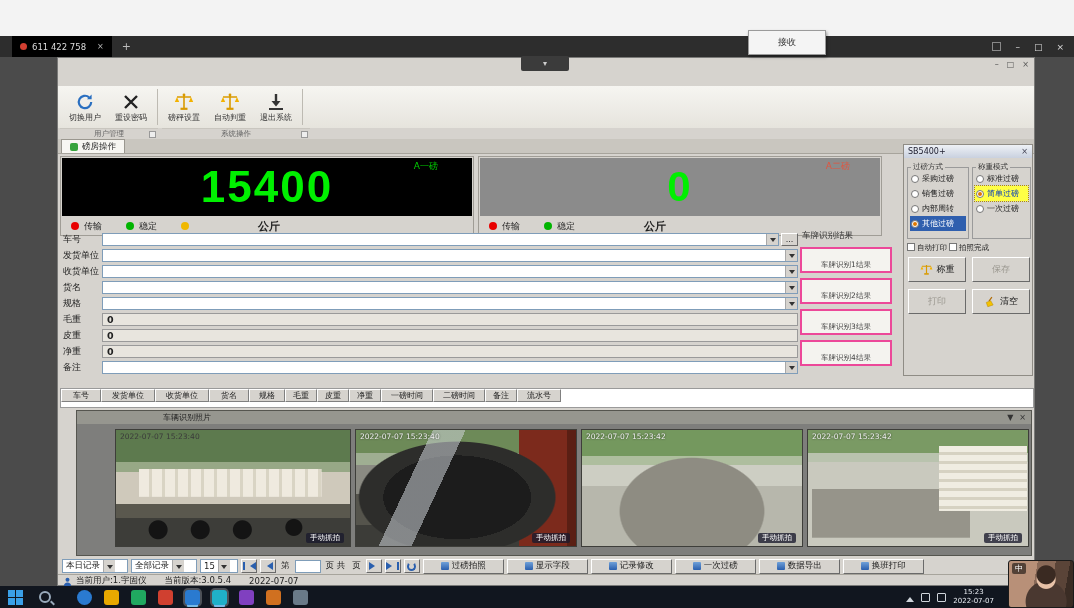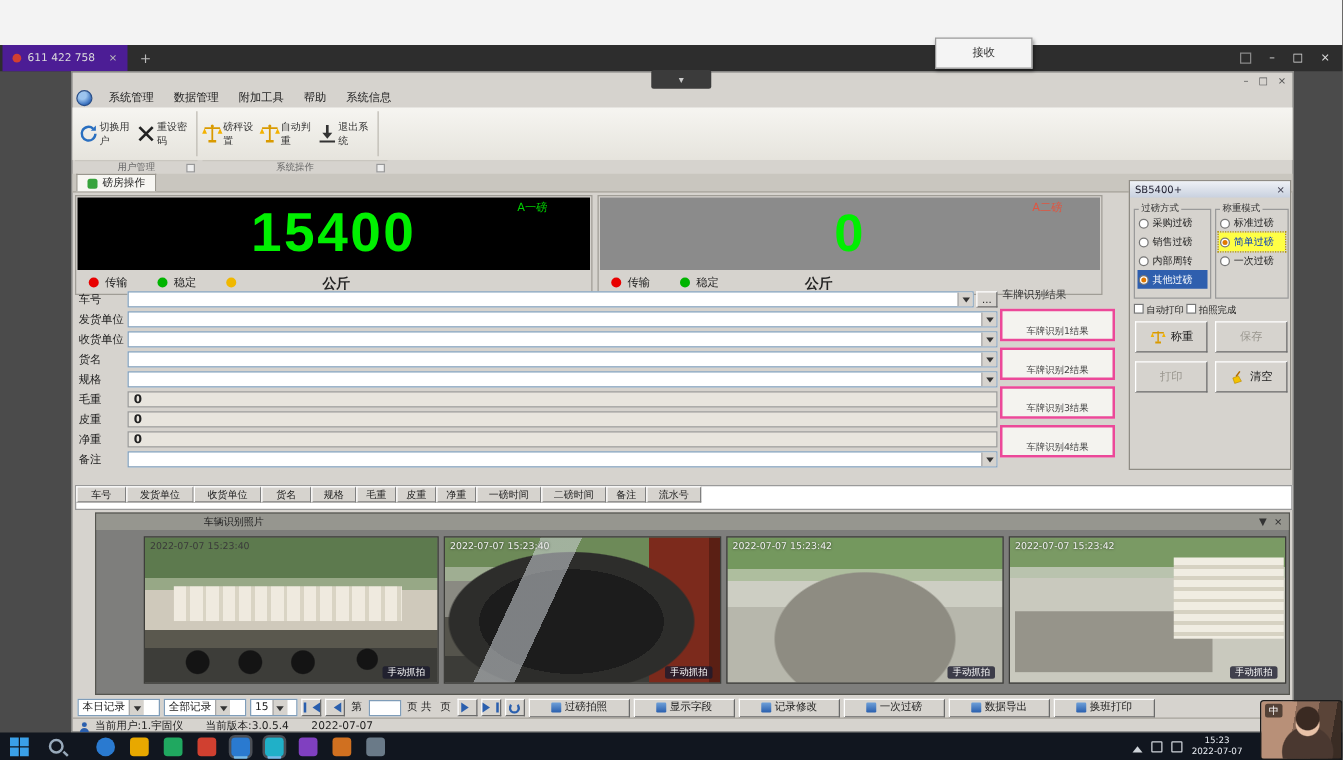--- a/index.html
+++ b/index.html
@@ -4,37 +4,37 @@
 <style>
   *{margin:0;padding:0;box-sizing:border-box}
   html,body{width:1074px;height:608px;background:#333}
   .screen{position:relative;width:1074px;height:608px;background:#4b4b4b;font-family:"DejaVu Sans",sans-serif;color:#222;overflow:hidden}
   .abs{position:absolute}
   .flex{display:flex;align-items:center}
 
   
   .top-strip{left:0;top:0;width:1074px;height:36px;background:#f3f3f3}
   .remote-bar{left:0;top:36px;width:1074px;height:21px;background:#2d2d2d;display:flex;align-items:center}
-  .remote-tab{display:flex;align-items:center;gap:5px;height:21px;padding:0 8px;background:#4c1d95;color:#ddd;font-size:8.5px;margin-left:2px}
+  .remote-tab{display:flex;align-items:center;gap:5px;height:21px;padding:0 8px;background:#000000;color:#ddd;font-size:8.5px;margin-left:12px}
   .rdot{width:7px;height:7px;border-radius:50%;background:#d23f31}
   .tab-x{color:#bbb;font-size:8px;margin-left:6px}
   .new-tab{color:#bbb;font-size:11px;margin-left:10px}
   .remote-ctrls{margin-left:auto;display:flex;gap:14px;padding-right:10px;color:#ddd;font-size:9px}
   .rb-sq{width:9px;height:9px;border:1px solid #888}
   .popup-recv{left:748px;top:30px;width:78px;height:25px;background:#f4f4f4;border:1px solid #9a9a9a;z-index:30;display:flex;align-items:center;justify-content:center;font-size:9px;color:#333;box-shadow:1px 2px 3px rgba(0,0,0,.4)}
   .pill{left:521px;top:56px;width:48px;height:15px;background:#3b3b3b;border-radius:2px;z-index:25;display:flex;align-items:center;justify-content:center;color:#ccc;font-size:8px}
 
   
   .app{left:57px;top:57px;width:978px;height:529px;background:#d6d3ce;border:1px solid #7a7a78}
   .titlebar{left:0;top:0;width:976px;height:12px;display:flex;justify-content:flex-end;align-items:center;gap:8px;padding-right:5px;font-size:8px;color:#555}
   .menubar{left:0;top:12px;width:976px;height:16px;display:flex;align-items:center;gap:2px;padding-left:3px}
   .globe{width:13px;height:13px;border-radius:50%;background:radial-gradient(circle at 35% 30%,#9cc4ee 0 30%,#3d74c0 70%,#235090);border:1px solid #2a4f88;margin-right:4px}
   .mitem{font-size:9px;padding:1px 7px}
   .ribbon{left:0;top:28px;width:976px;height:42px;background:linear-gradient(#f6f5f1,#e6e4dd);display:flex;align-items:center;padding-left:4px}
-  .tbtn{width:46px;height:40px;display:flex;flex-direction:row;align-items:center;justify-content:center;gap:0;font-size:8px;color:#333}
+  .tbtn{width:46px;height:40px;display:flex;flex-direction:column;align-items:center;justify-content:center;gap:0;font-size:8px;color:#333}
   .vsep{width:1px;height:36px;background:#bdbab2;margin:0 3px}
   .gcaps{left:0;top:70px;width:976px;height:11px}
   .gcap{position:absolute;top:0;height:11px;font-size:7.5px;color:#666;display:flex;align-items:center;justify-content:center;border-top:1px solid #c9c6bf}
   .gcap .gexp{position:absolute;right:2px;top:2px;width:7px;height:7px;border:1px solid #999;background:#eee}
   .tabstrip{left:0;top:81px;width:976px;height:15px;background:#c9c6bf;border-bottom:1px solid #a7a49c;display:flex;align-items:flex-end}
   .doctab{height:14px;margin-left:3px;background:#f7f6f2;border:1px solid #9a978f;border-bottom:none;display:flex;align-items:center;gap:4px;padding:0 8px;font-size:8.5px}
   .leaf{width:8px;height:8px;background:#37a33c;border-radius:2px}
   .strip-x{margin-left:auto;margin-right:6px;font-size:8px;color:#555;align-self:center}
   .scale-box-a{left:2px;top:98px;width:414px;height:80px;border:1px solid #a09d96;background:#d6d3ce}
   .scale-box-b{left:420px;top:98px;width:404px;height:80px;border:1px solid #a09d96;background:#d6d3ce}
@@ -201,28 +201,20 @@
   </div>
 
   <div class="abs app">
 
     <div class="abs titlebar">
       <span>–</span>
       <span>□</span>
       <span>×</span>
     </div>
 
-    <div class="abs menubar">
-      <span class="globe"></span>
-      <span class="mitem">系统管理</span>
-      <span class="mitem">数据管理</span>
-      <span class="mitem">附加工具</span>
-      <span class="mitem">帮助</span>
-      <span class="mitem">系统信息</span>
-    </div>
 
     <div class="abs ribbon">
       <div class="tbtn">
         <svg width="20" height="20" viewBox="0 0 20 20">
             <path d="M16.2 10a6.2 6.2 0 1 1-2.1-4.7" fill="none" stroke="#2a6fc0" stroke-width="2.2"></path>
             <path d="M16.6 2.6v4.6h-4.6z" fill="#2a6fc0"></path>
           </svg>
         <span>切换用户</span>
       </div>
       <div class="tbtn">

